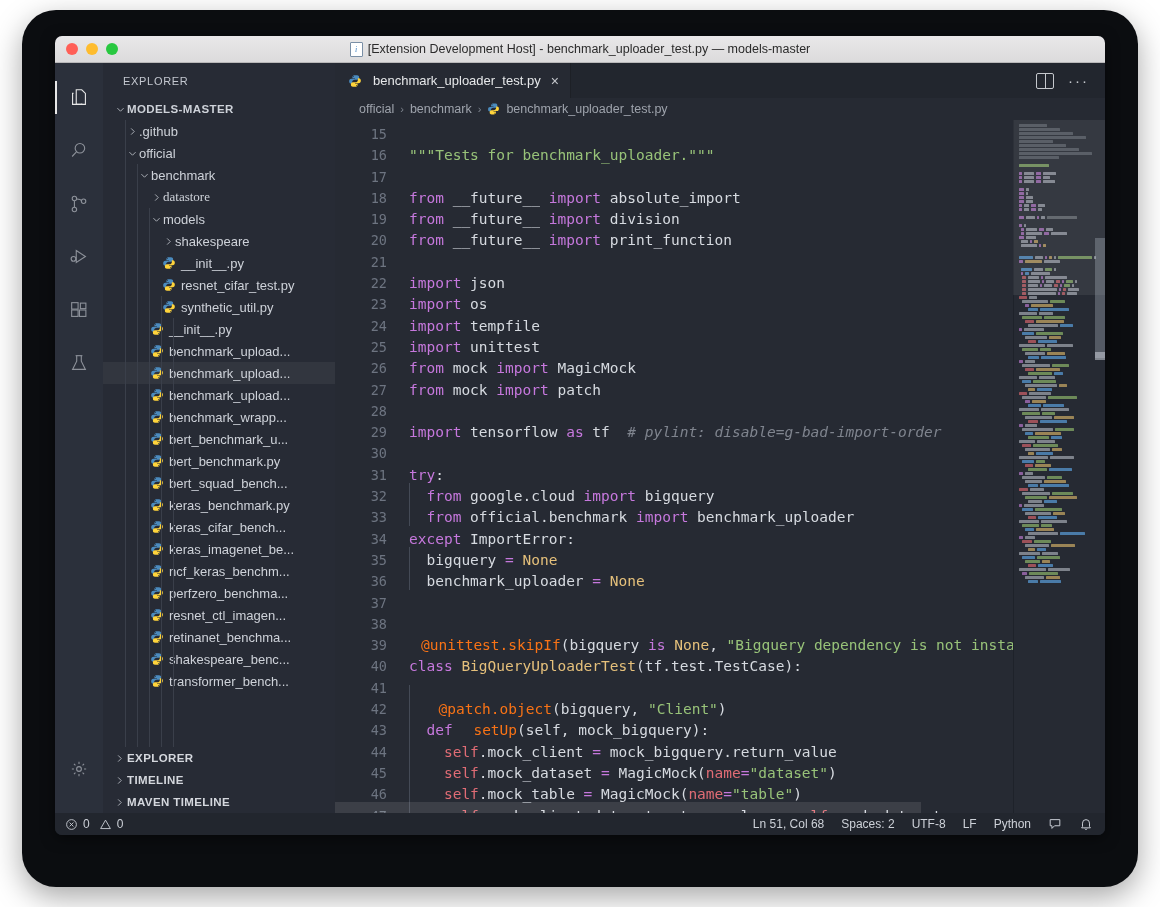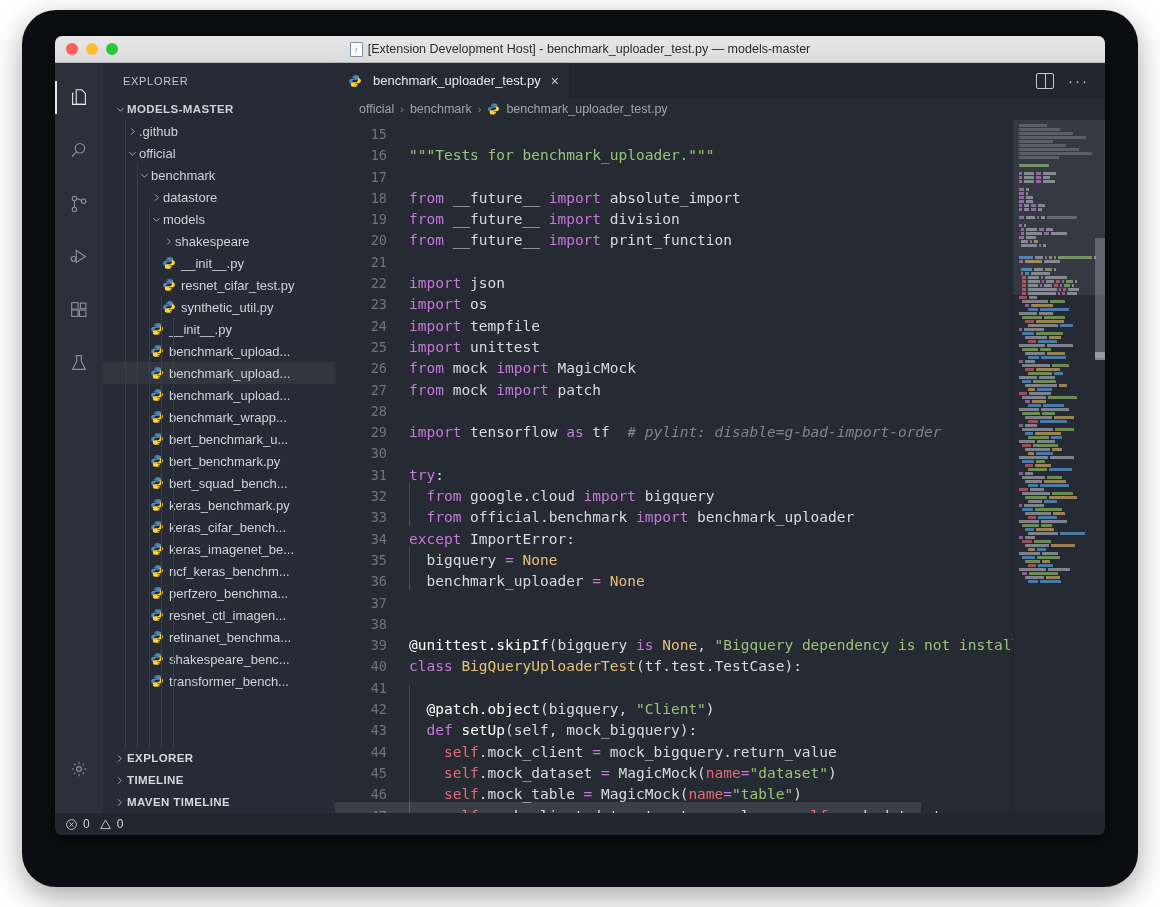--- a/index.html
+++ b/index.html
@@ -200,21 +200,21 @@
   .ig::before {
     content: ""; position: absolute; left: 0; top: -3px; height: 21.3px; width: 1px;
     background: #444a56;
   }
 
   
   .k  { color: #c678dd; }   
   .s  { color: #98c379; }   
   .c  { color: #7f848e; font-style: italic; }  
   .n  { color: #e5c07b; }   
-  .f  { color: #ffffff; }   
+  .f  { color: #f97316; margin-left: 12px; }   
   .self { color: #e06c75; }
   .op { color: #c678dd; }
   .p  { color: #d6dae0; }
 
   .minimap {
     width: 92px; min-width: 92px;
     background: #262a33;
     position: relative;
     overflow: hidden;
   }
@@ -370,21 +370,21 @@
               <span>official</span>
             </div>
             <div class="row" style="padding-left: 34px;">
               <span class="chev">
                 <svg width="11" height="11" viewBox="0 0 16 16" fill="none" stroke="#b6bac1" stroke-width="1.3">
                   <path d="M3.5 6L8 10.5 12.5 6"></path>
                 </svg>
               </span>
               <span>benchmark</span>
             </div>
-            <div class="row" style="padding-left: 46px;">
+            <div class="row" style="padding-left: 46px; font-family: Liberation Serif, serif;">
               <span class="chev">
                 <svg width="11" height="11" viewBox="0 0 16 16" fill="none" stroke="#b6bac1" stroke-width="1.3">
                   <path d="M6 3.5L10.5 8 6 12.5"></path>
                 </svg>
               </span>
               <span>datastore</span>
             </div>
             <div class="row" style="padding-left: 46px;">
               <span class="chev">
                 <svg width="11" height="11" viewBox="0 0 16 16" fill="none" stroke="#b6bac1" stroke-width="1.3">
@@ -1148,15 +1148,33 @@
           </svg>
         </span>
         <span>0</span>
         <span style="margin-left:4px">
           <svg width="13" height="13" viewBox="0 0 16 16" fill="none" stroke="#cdd1d8" stroke-width="1.1">
             <path d="M8 2.6L14 13H2z"></path>
           </svg>
         </span>
         <span>0</span>
       </div>
+      <div class="sb-right">
+        <span class="sb-item">Ln 51, Col 68</span>
+        <span class="sb-item">Spaces: 2</span>
+        <span class="sb-item">UTF-8</span>
+        <span class="sb-item">LF</span>
+        <span class="sb-item">Python</span>
+        <span class="sb-item">
+          <svg width="14" height="14" viewBox="0 0 16 16" fill="none" stroke="#cdd1d8" stroke-width="1.1">
+            <path d="M2.5 3h11v7h-6l-3 3v-3h-2z"></path>
+          </svg>
+        </span>
+        <span class="sb-item">
+          <svg width="14" height="14" viewBox="0 0 16 16" fill="none" stroke="#cdd1d8" stroke-width="1.1">
+            <path d="M4 11V7a4 4 0 018 0v4l1 1.4H3z"></path>
+              <path d="M6.7 13.4a1.4 1.4 0 002.6 0"></path>
+          </svg>
+        </span>
+      </div>
     </div>
   </div>
 </div>
 
 </body></html>

